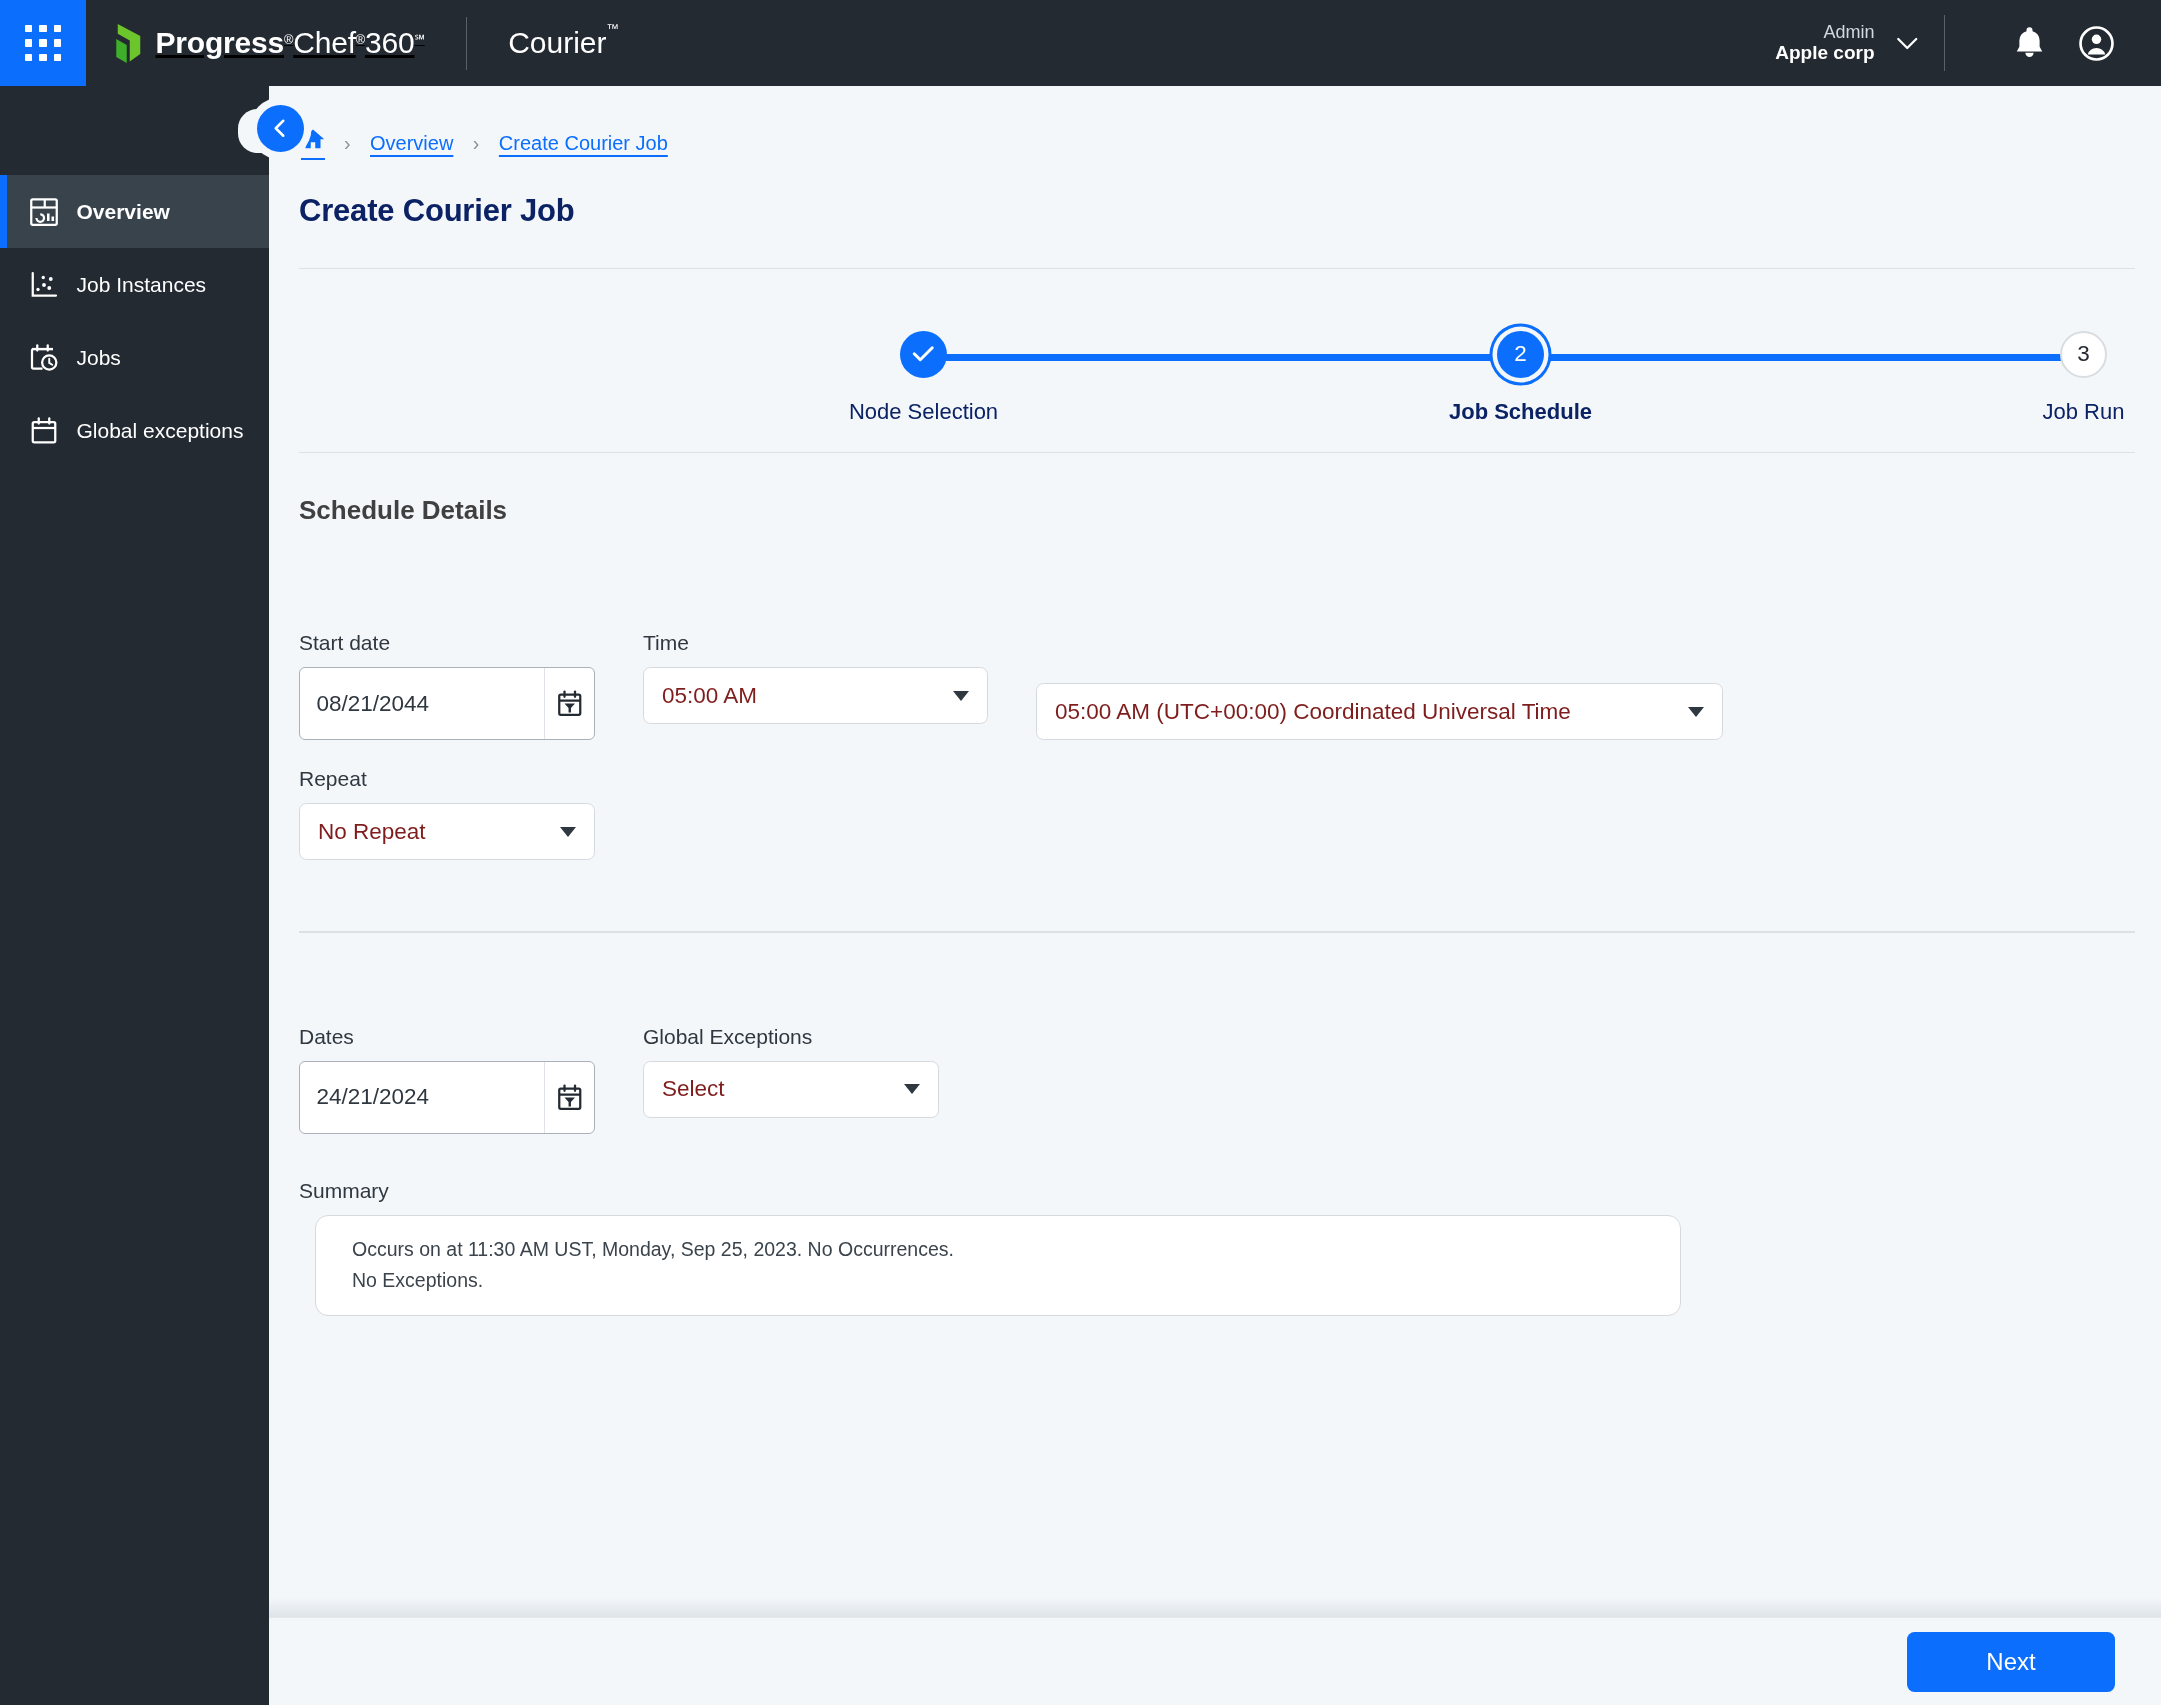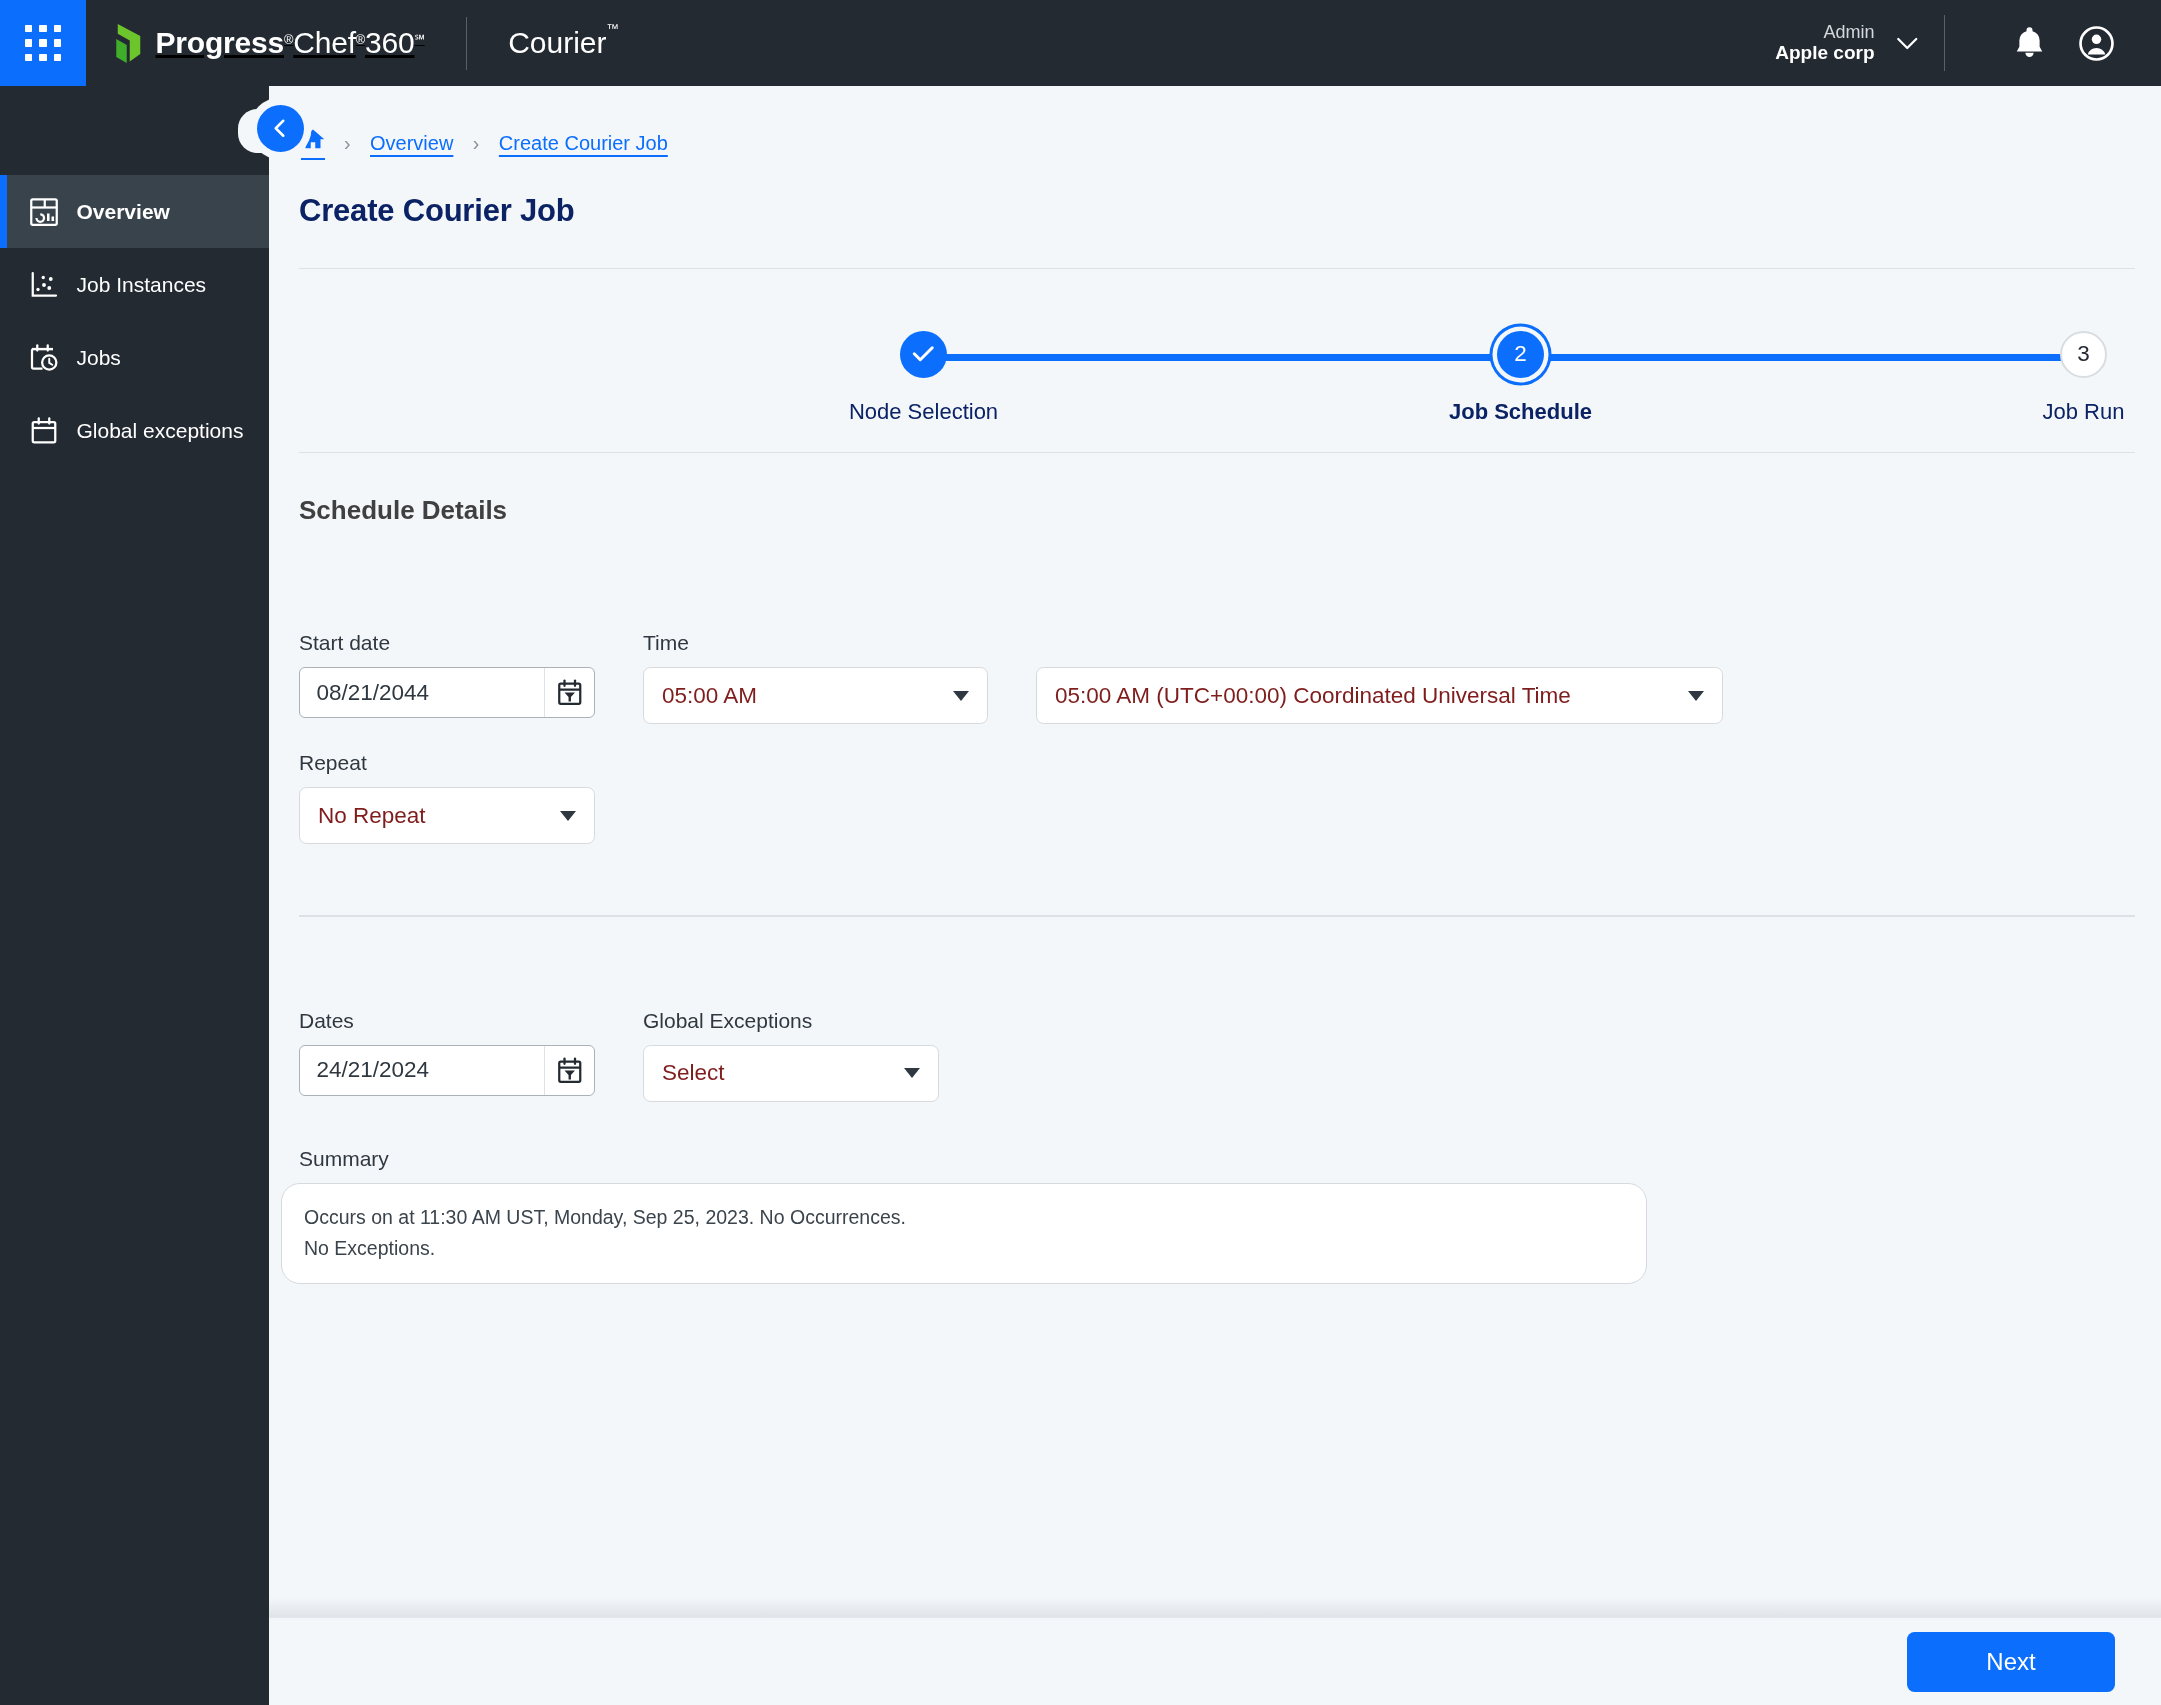--- a/index.html
+++ b/index.html
@@ -162,21 +162,21 @@
   .section-title {
     margin: 42px 0 0 30px;
     font-size: 26px; font-weight: 700; color: #404040;
   }
 
   .field-row { display: flex; padding-left: 30px; }
   .field { display: flex; flex-direction: column; }
   .field-label { font-size: 21px; color: #2f3840; margin-bottom: 12px; }
 
   .input-shell {
-    height: 51px; background: #fff;
+    height: 73px; background: #fff;
     border: 1.5px solid #aab1b8; border-radius: 6px;
     display: flex; align-items: center;
     overflow: hidden;
   }
   .input-shell .val {
     flex: 1; padding: 0 16.5px; font-size: 22.5px; color: #2f3840;
   }
   .cal-btn {
     width: 50px; height: 100%;
     border-left: 1.5px solid #dfe3e7;
@@ -191,23 +191,23 @@
   .select-shell .val { flex: 1; font-size: 22.5px; color: #7f1d1d; }
   .caret {
     width: 0; height: 0; margin-left: 13.5px;
     border-left: 8.3px solid transparent;
     border-right: 8.3px solid transparent;
     border-top: 10.5px solid #2f3840;
   }
 
   .summary-label { font-size: 21px; color: #2f3840; margin: 0 0 12px 30px; }
   .summary-box {
-    margin-left: 12px; width: 1366px; min-height: 92px;
-    background: #fff; border: 1.5px solid #d5dade; border-radius: 19px;
-    padding: 18px 22px;
+    margin-left: 46px; width: 1366px; min-height: 92px;
+    background: #fff; border: 1.5px solid #d5dade; border-radius: 13px;
+    padding: 18px 36px;
   }
   .summary-box p { font-size: 19.5px; color: #3b444c; line-height: 1.62; }
 
   
   .footer {
     position: absolute; left: 269px; top: 1617px;
     width: 1893px; height: 89px;
     background: #f4f7fa;
     border-top: 1.5px solid #e4e8ec;
     display: flex; align-items: center; justify-content: flex-end;

